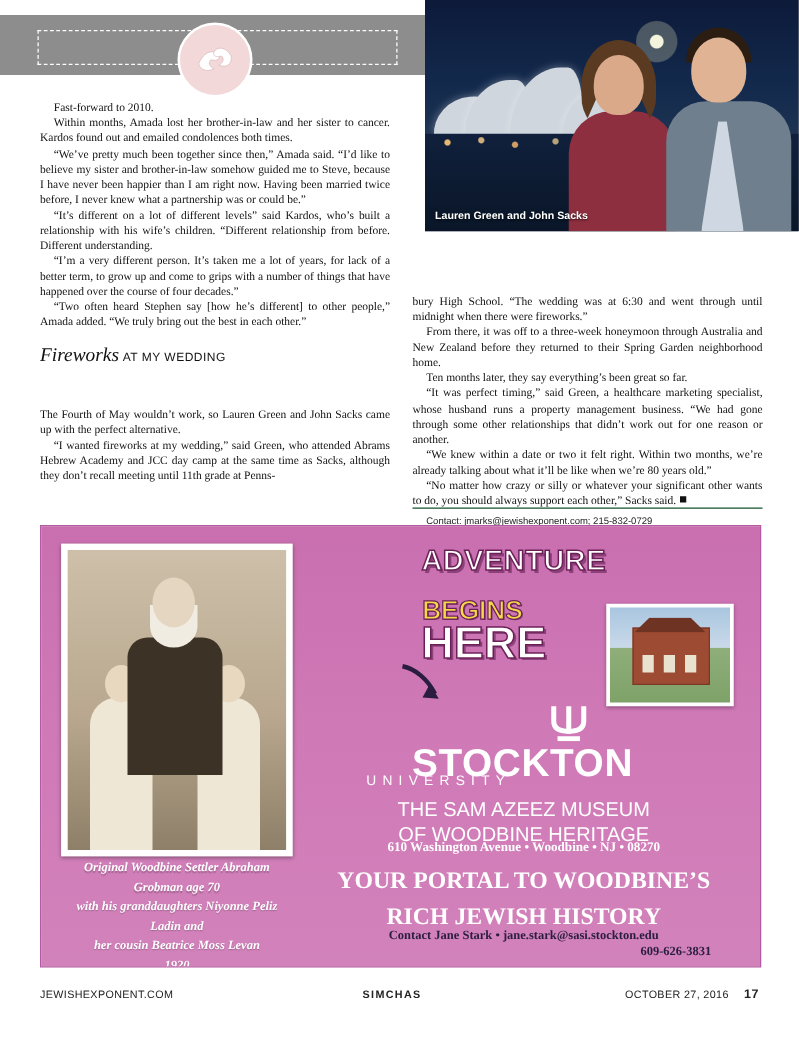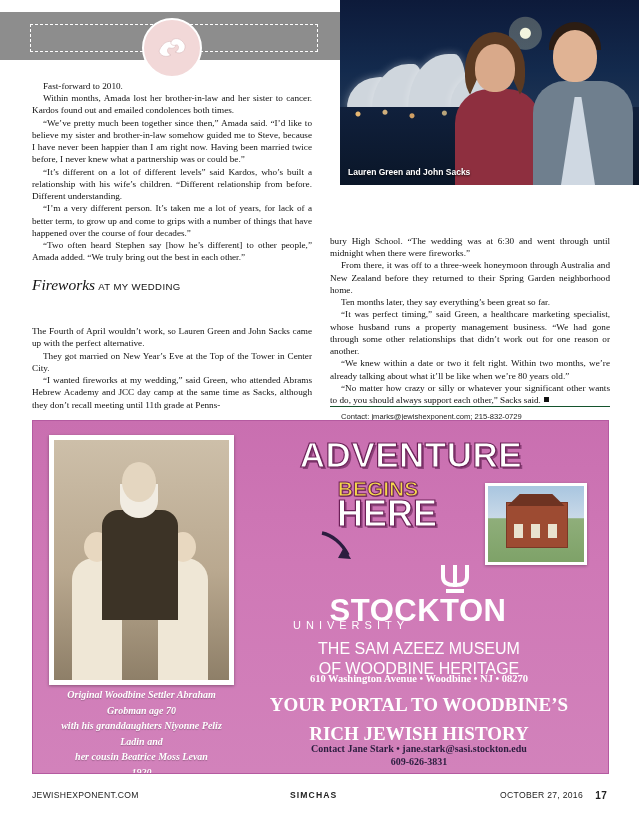--- a/index.html
+++ b/index.html
@@ -293,21 +293,21 @@
     line-height: 1.55;
     text-shadow: 0 1px 1px rgba(0,0,0,.25);
   }
   .ad-adventure {
     position: absolute;
     left: 228px; top: 14px;
     width: 300px;
     text-align: center;
     font-family: "Liberation Sans", sans-serif;
     font-weight: bold;
-    font-size: 35px;
+    font-size: 23px;
     letter-spacing: .5px;
     color: #ffffff;
     -webkit-text-stroke: 1.2px #6b1f57;
     text-shadow: 2px 2px 0 rgba(90,25,74,.55);
   }
   .ad-begins {
     position: absolute;
     left: 250px; top: 56px;
     width: 190px;
     text-align: center;
@@ -433,21 +433,21 @@
     text-align: center;
     font-family: "Liberation Serif", serif;
     font-weight: bold;
     font-size: 10px;
     color: #2b1d3f;
   }
   .ad-phone {
     position: absolute;
     left: 236px; top: 335px;
     width: 300px;
-    text-align: center;
+    text-align: right;
     font-family: "Liberation Serif", serif;
     font-weight: bold;
     font-size: 10px;
     color: #2b1d3f;
   }
 
   
   .footer {
     position: absolute;
     left: 32px;
@@ -508,22 +508,21 @@
   <p>Within months, Amada lost her brother-in-law and her sister to cancer. Kardos found out and emailed condolences both times.</p>
   <p>“We’ve pretty much been together since then,” Amada said. “I’d like to believe my sister and brother-in-law somehow guided me to Steve, because I have never been happier than I am right now. Having been married twice before, I never knew what a partnership was or could be.”</p>
   <p>“It’s different on a lot of different levels” said Kardos, who’s built a relationship with his wife’s children. “Different relationship from before. Different understanding.</p>
   <p>“I’m a very different person. It’s taken me a lot of years, for lack of a better term, to grow up and come to grips with a number of things that have happened over the course of four decades.”</p>
   <p>“Two often heard Stephen say [how he’s different] to other people,” Amada added. “We truly bring out the best in each other.”</p>
 
   <div class="subhead">
     <span class="script">Fireworks</span><span>AT MY WEDDING</span>
   </div>
 
-  <p class="noindent">The Fourth of April wouldn’t work, so Lauren Green and John Sacks came up with the perfect alternative.</p>
-  <p>They got married on New Year’s Eve at the Top of the Tower in Center City.</p>
+  <p class="noindent">The Fourth of May wouldn’t work, so Lauren Green and John Sacks came up with the perfect alternative.</p>
   <p>“I wanted fireworks at my wedding,” said Green, who attended Abrams Hebrew Academy and JCC day camp at the same time as Sacks, although they don’t recall meeting until 11th grade at Penns-</p>
 </div>
 
 <div class="col col-right">
   <p class="noindent">bury High School. “The wedding was at 6:30 and went through until midnight when there were fireworks.”</p>
   <p>From there, it was off to a three-week honeymoon through Australia and New Zealand before they returned to their Spring Garden neighborhood home.</p>
   <p>Ten months later, they say everything’s been great so far.</p>
   <p>“It was perfect timing,” said Green, a healthcare marketing specialist, whose husband runs a property management business. “We had gone through some other relationships that didn’t work out for one reason or another.</p>
   <p>“We knew within a date or two it felt right. Within two months, we’re already talking about what it’ll be like when we’re 80 years old.”</p>
   <p><span>“No matter how crazy or silly or whatever your significant other wants to do, you should always support each other,” Sacks said.</span><span class="endmark"></span></p>

